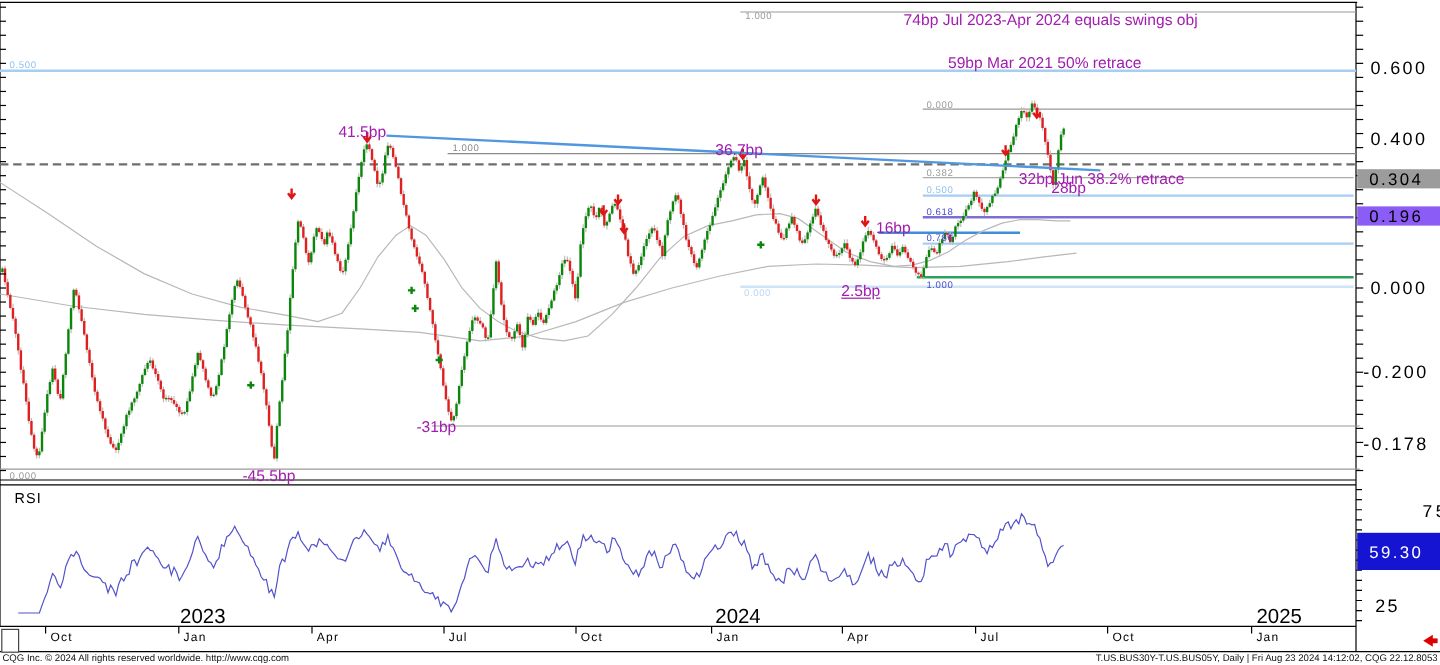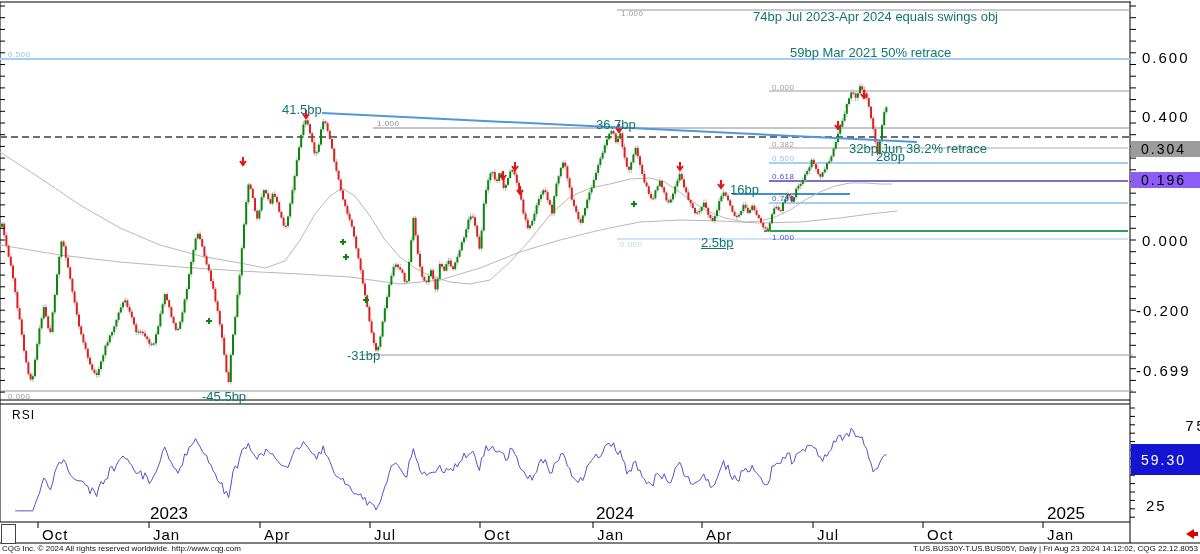--- a/index.html
+++ b/index.html
@@ -1,27 +1,27 @@
 <!DOCTYPE html>
 <html><head>
 <meta charset="utf-8">
 <style>
   html,body{margin:0;padding:0;background:#fff;}
   .screen{position:relative;width:1200px;height:554px;background:#ffffff;overflow:hidden;
           font-family:"Liberation Sans",sans-serif;}
   svg{position:absolute;left:0;top:0;}
   .lbl{position:absolute;white-space:nowrap;line-height:1;}
-  .anno{color:#0f766e;font-size:13px;}
+  .anno{color:#a21caf;font-size:13px;}
   .fib{font-size:8px;letter-spacing:.5px;}
   .axlbl{font-size:15px;letter-spacing:2px;color:#000;}
   .axbox{position:absolute;left:1131px;width:87px;background:#9c9c9c;color:#000;
          font-size:14px;letter-spacing:2px;display:flex;align-items:center;padding-left:10px;box-sizing:border-box;}
   .rsibox{position:absolute;left:1131px;width:69px;background:#1414d2;color:#fff;
           font-size:14px;letter-spacing:2px;display:flex;align-items:center;padding-left:10px;box-sizing:border-box;}
-  .month{position:absolute;font-size:15px;color:#000;letter-spacing:1px;top:526px;}
+  .month{position:absolute;font-size:10px;color:#000;letter-spacing:1px;top:526px;}
   .year{position:absolute;font-size:17px;color:#000;top:504px;transform:translateX(-50%);}
   .status{position:absolute;font-size:8px;color:#111;top:545px;}
   .rsititle{position:absolute;left:12px;top:408px;font-size:12px;color:#000;letter-spacing:1px;}
   .scrollbox{position:absolute;left:1px;top:524px;width:13px;height:18px;border:1px solid #444;background:#fff;}
   .scrollarrow{position:absolute;left:1186px;top:529px;width:0;height:0;
       border-top:5px solid transparent;border-bottom:5px solid transparent;border-right:8px solid #dd0000;}
   .scrollarrowtail{position:absolute;left:1193px;top:532px;width:5px;height:4px;background:#dd0000;}
 </style>
 </head>
 <body>
@@ -1008,21 +1008,21 @@
       <div class="lbl fib" style="left: 772px; top: 234px; color: rgb(76, 76, 208);">1.000</div>
       <div class="lbl fib" style="left: 620px; top: 241px; color: rgb(185, 215, 245);">0.000</div>
       <div class="lbl fib" style="left: 8px; top: 393px; color: rgb(154, 154, 154);">0.000</div>
     </div>
 
   <div id="price-axis">
       <div class="lbl axlbl" style="left: 1142px; top: 50px;">0.600</div>
       <div class="lbl axlbl" style="left: 1142px; top: 109px;">0.400</div>
       <div class="lbl axlbl" style="left: 1142px; top: 233px;">0.000</div>
       <div class="lbl axlbl" style="left: 1136px; top: 303px;">-0.200</div>
-      <div class="lbl axlbl" style="left: 1136px; top: 363px;">-0.699</div>
+      <div class="lbl axlbl" style="left: 1136px; top: 363px;">-0.178</div>
       <div class="axbox" style="top: 141px; height: 16px; background: rgb(156, 156, 156);">0.304</div>
       <div class="axbox" style="top: 172px; height: 16px; background: #8b5cf6;">0.196</div>
     </div>
   <div id="rsi-axis">
       <div class="lbl axlbl" style="left: 1185px; top: 420px; font-family: Liberation Mono, monospace;">75</div>
       <div class="lbl axlbl" style="left: 1146px; top: 462px;">50</div>
       <div class="lbl axlbl" style="left: 1146px; top: 498px;">25</div>
     </div>
 
   <div class="rsititle">RSI</div>

